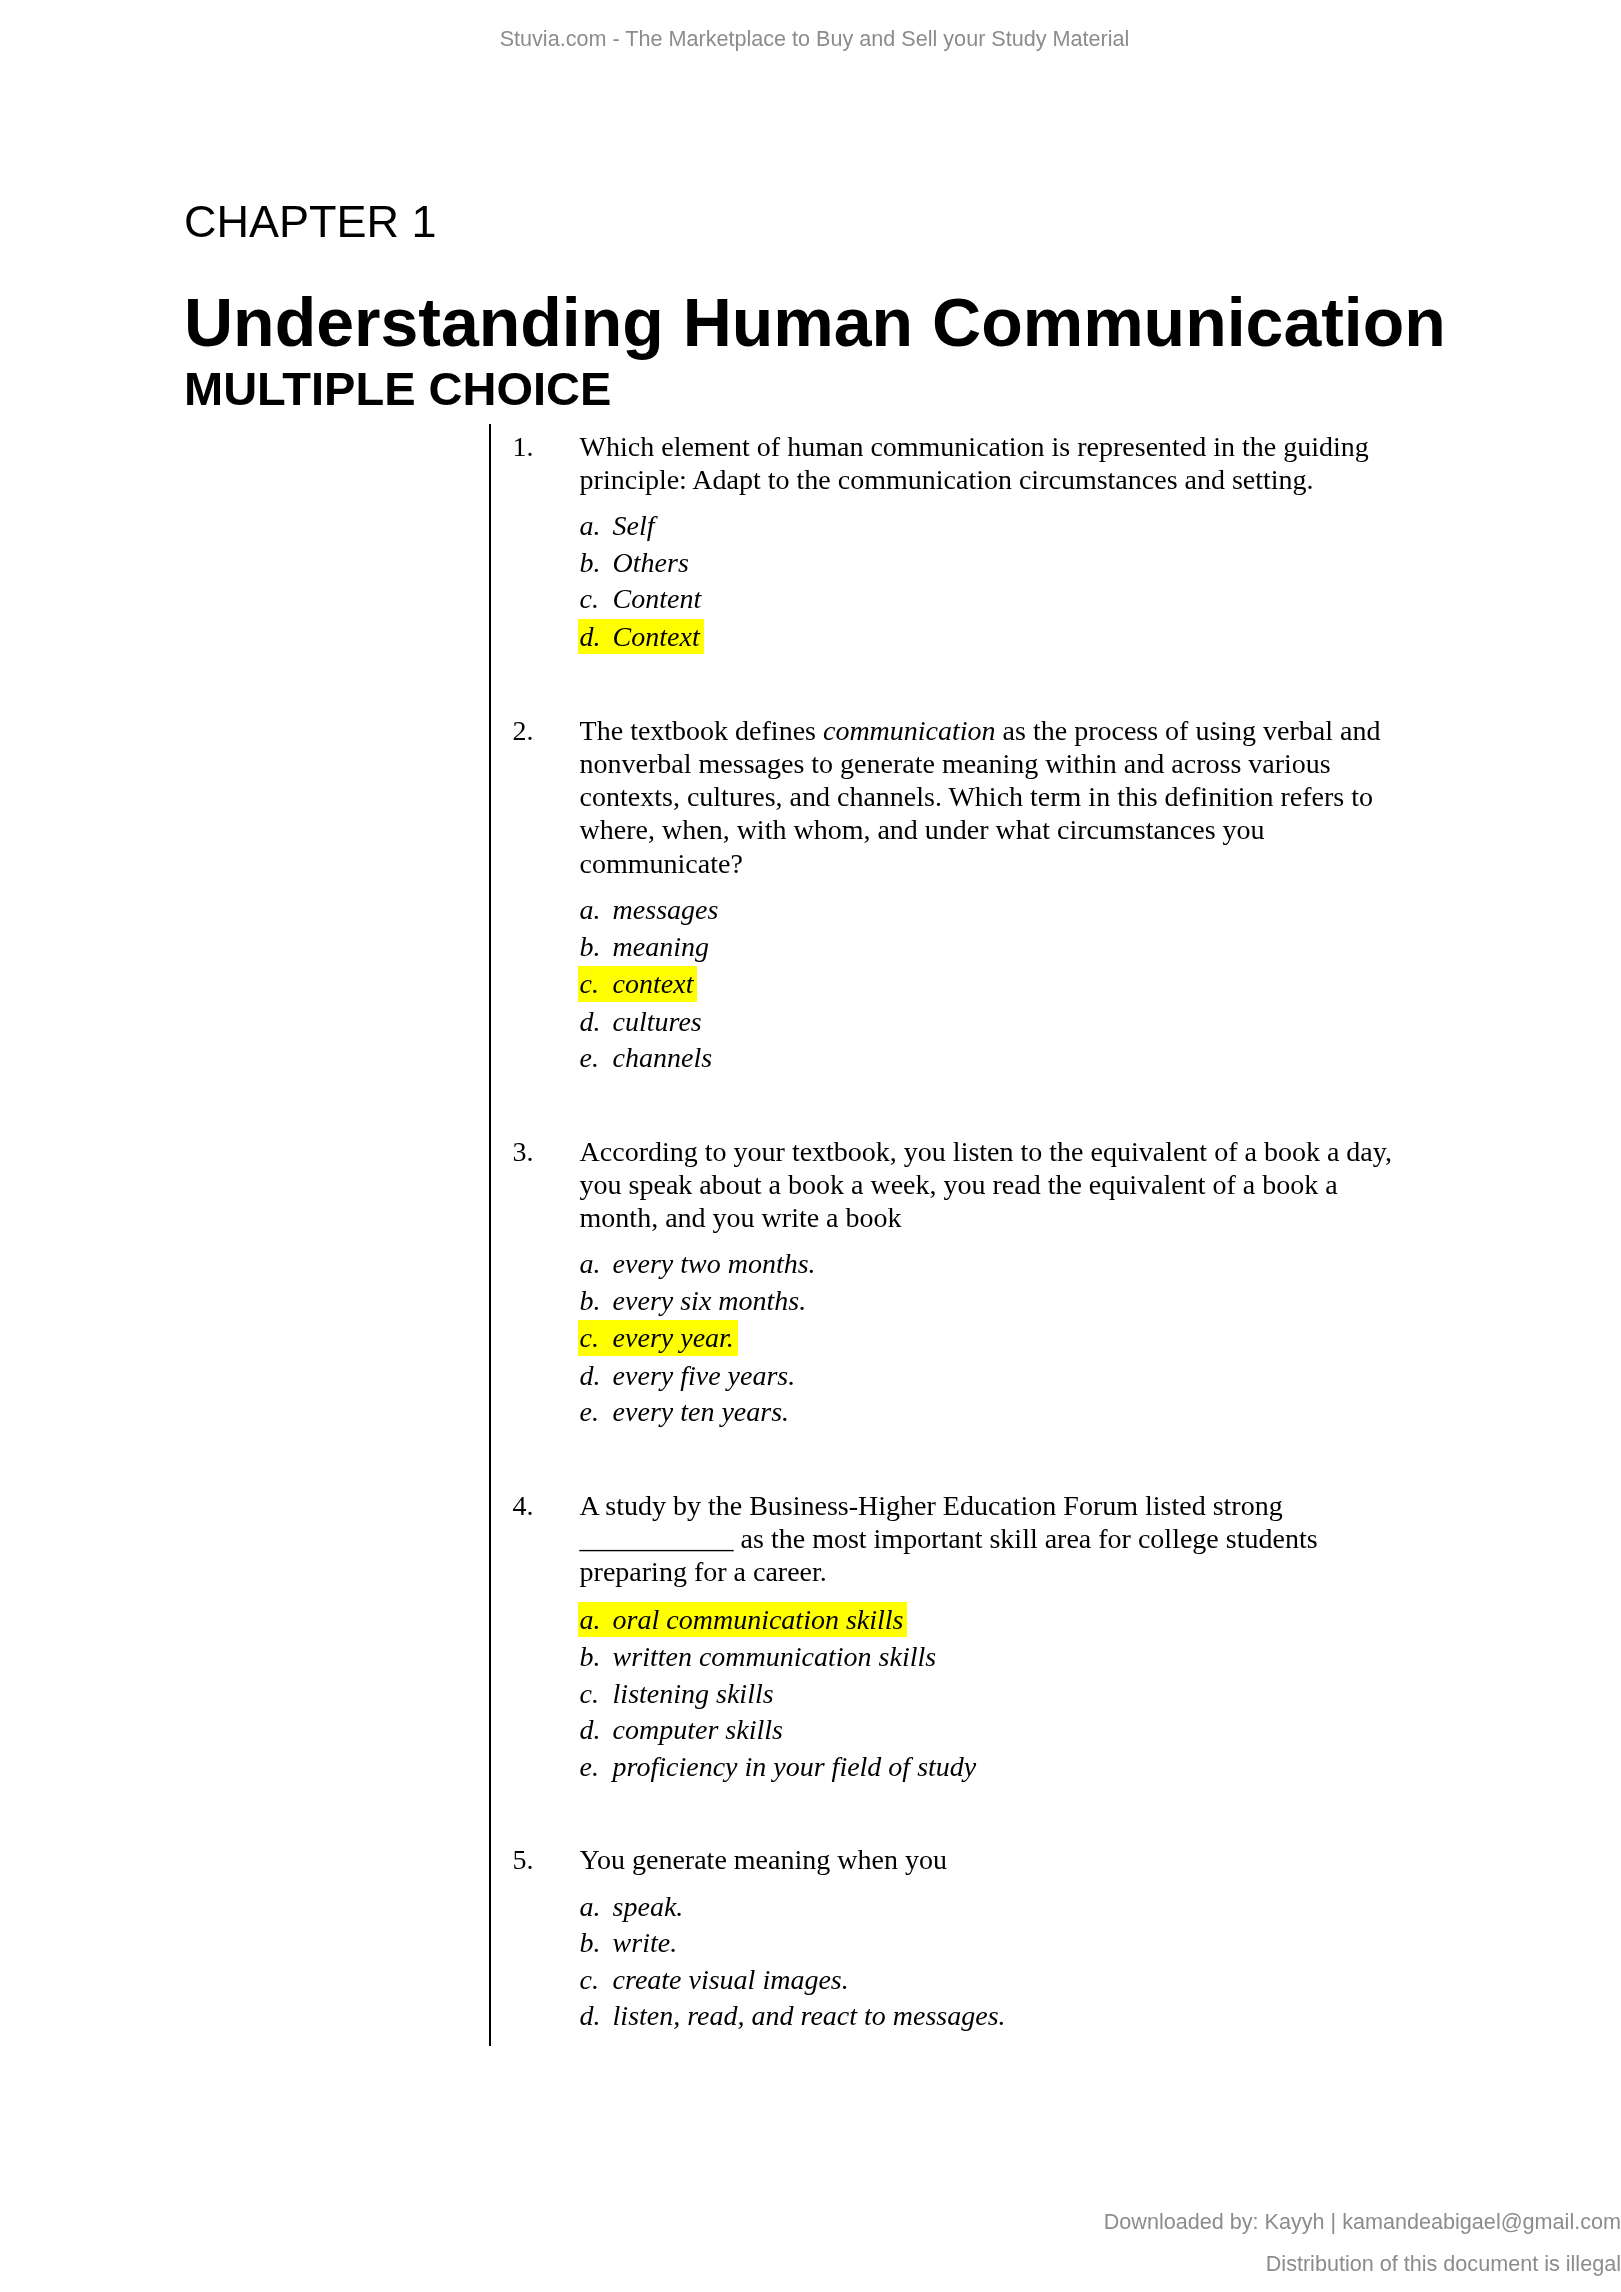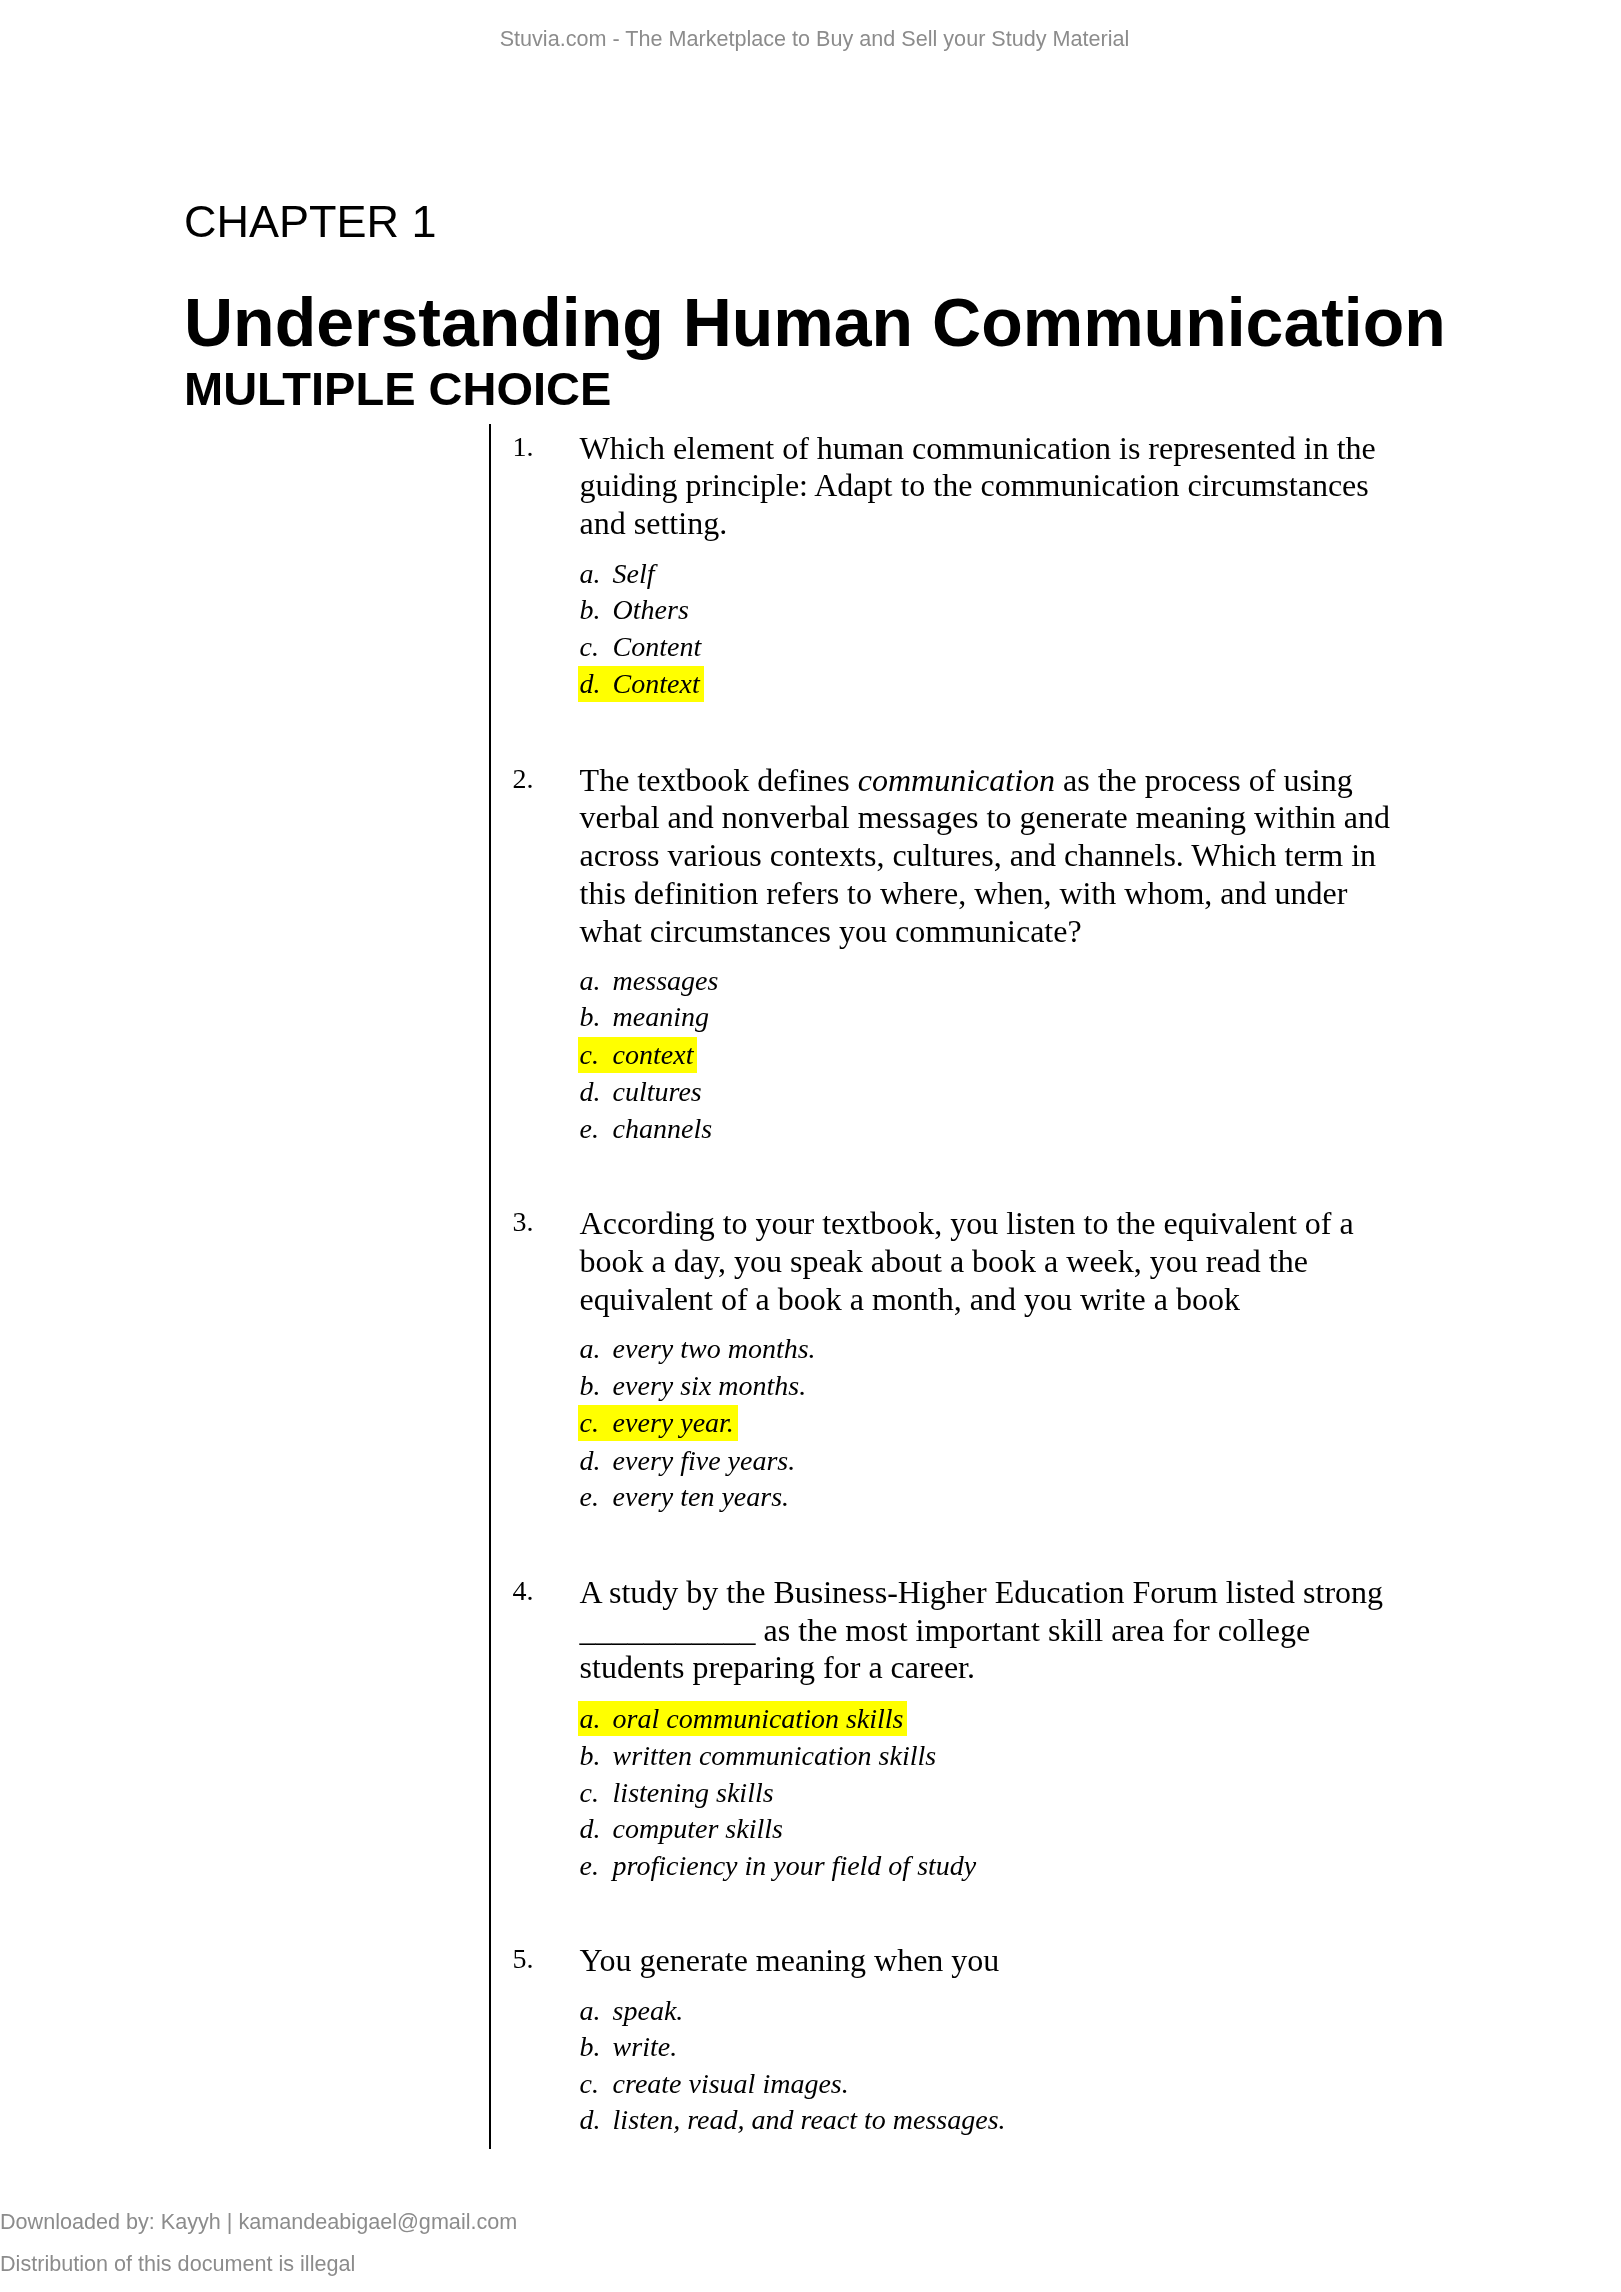--- a/index.html
+++ b/index.html
@@ -32,30 +32,30 @@
   }
   .questions {
     margin-top:7.8px; margin-left:305px;
     border-left:2px solid #000;
     padding:5.9px 0 9.8px 21.6px;
   }
   .question { display:flex; margin-bottom:57px; }
   .question:last-child { margin-bottom:0; }
   .qnum { width:67px; flex-shrink:0; font-size:28px; line-height:1.18; }
   .qbody { width:835px; }
-  .qtext { font-size:32px; line-height:1.18; }
+  .qtext { font-size:28px; line-height:1.18; }
   .qtext em { font-style:italic; }
   .options { margin-top:13.7px; font-size:28px; line-height:1.2;font-style:italic; }
   .option { margin-bottom:2.9px; }
   .wrap { display:inline-block; }
   .wrap.hl { background:var(--hl); padding:1px 3.9px 1px 2px; margin-left:-2px; }
   .opt-letter { display:inline-block; width:33px; }
   .page-footer {
     position:absolute; left:0; width:100%;
-    text-align:left; font-family:"Liberation Sans", sans-serif;
+    text-align:right; font-family:"Liberation Sans", sans-serif;
     font-size:21.6px; color:var(--muted);
   }
   .footer-1 { top:2209px; }
   .footer-2 { top:2251px; }
 </style>
 </head>
 <body>
 
 <div class="page-header">Stuvia.com - The Marketplace to Buy and Sell your Study Material</div>
 

